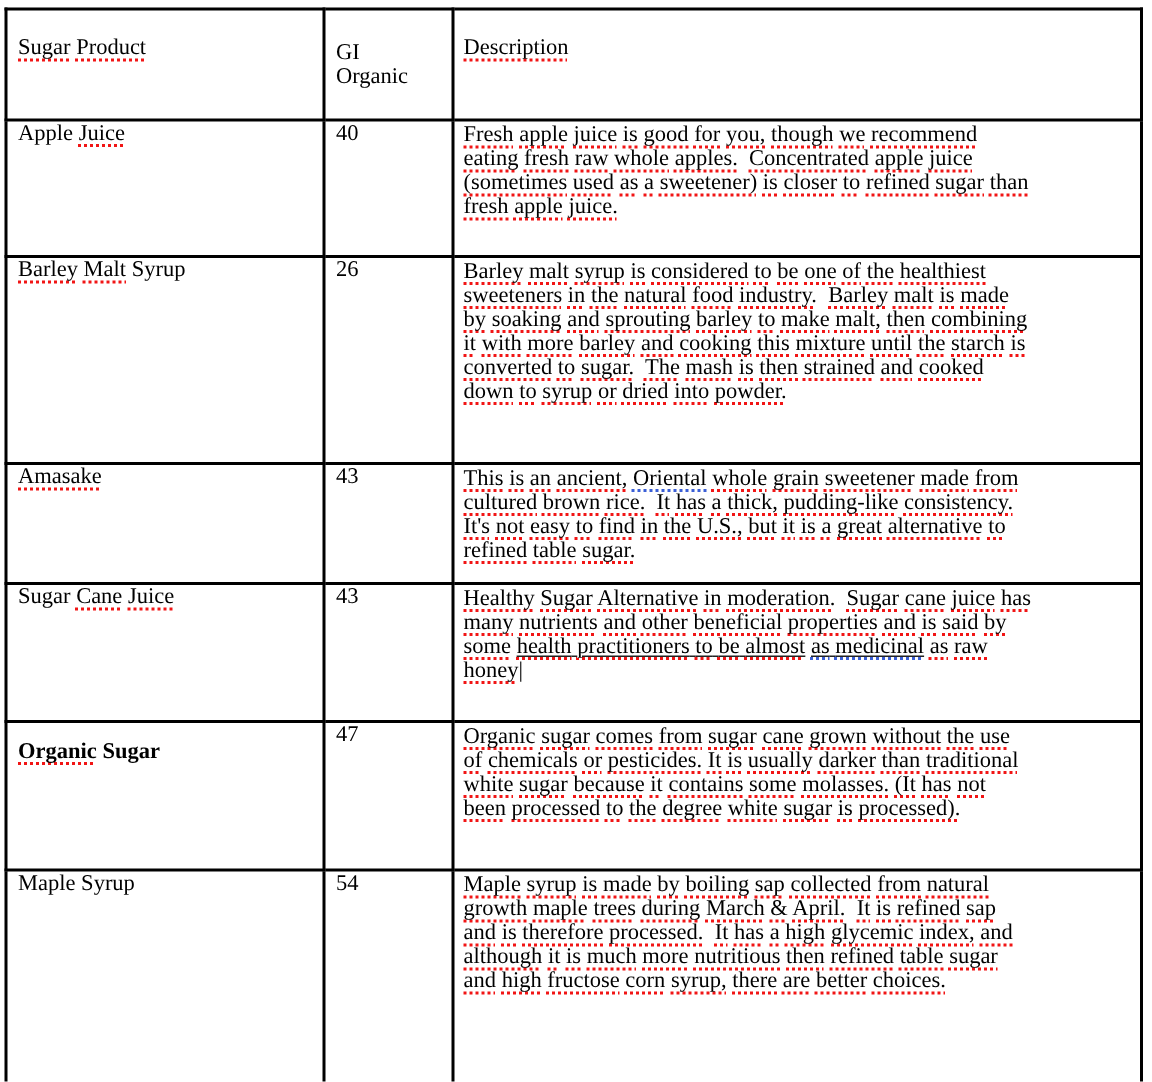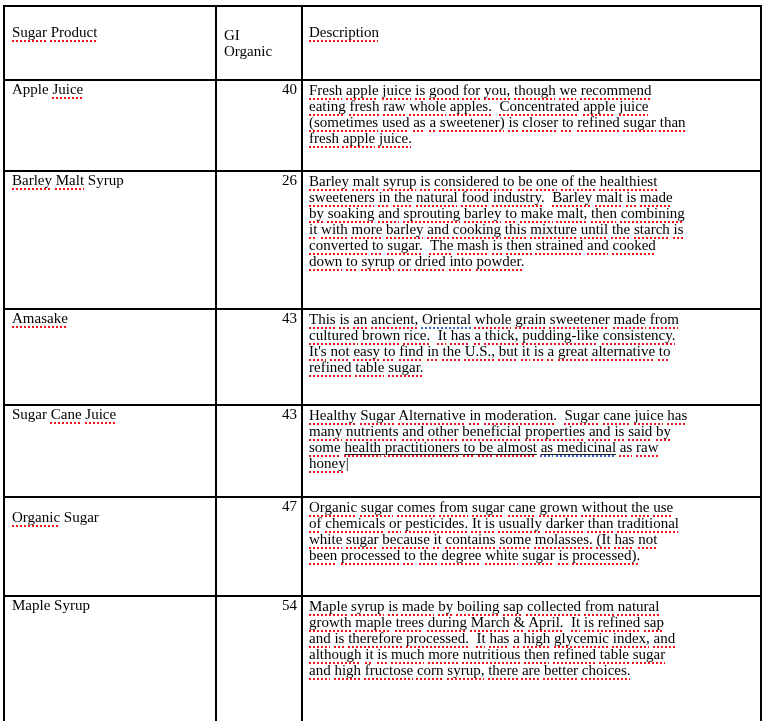--- a/index.html
+++ b/index.html
@@ -15,22 +15,22 @@
     border:2px solid #000;
     font-size:15px;line-height:16px;
     vertical-align:top;overflow:hidden;
   }
   
   .hp{vertical-align:top;padding:17px 4px 0 7px;margin-left:32px;}
   .hg{vertical-align:top;padding:20px 4px 0 7px;}
   .hd{vertical-align:top;padding:17px 0 0 6px;}
   
   .pc{vertical-align:middle;padding:0 4px 0 7px;}
-  .pc.vtop{vertical-align:top;padding-top:11px;}
-  .gc{vertical-align:middle;padding:0 4px 0 7px;text-align:right;}
+  .pc.vtop{vertical-align:top;padding-top:11px;font-weight:bold;}
+  .gc{vertical-align:middle;padding:0 4px 0 7px;}
   .dc{vertical-align:top;padding:1px 4px 2px 6px;white-space:pre-wrap;}
   
   .sq-r{
     text-decoration-line:underline;text-decoration-style:dotted;
     text-decoration-color:#f11515;text-decoration-thickness:2px;
     text-underline-offset:3px;
   }
   .sq-b{
     text-decoration-line:underline;text-decoration-style:dotted;
     text-decoration-color:#3b5fd6;text-decoration-thickness:2px;
@@ -62,21 +62,21 @@
   <tr style="height:91px">
     <td class="pc"><span class="sq-p">Apple</span><span> </span><span class="sq-r">Juice</span></td>
     <td class="gc">40</td>
     <td class="dc"><span class="sq-r">Fresh</span><span> </span><span class="sq-r">apple</span><span> </span><span class="sq-r">juice</span><span> </span><span class="sq-r">is</span><span> </span><span class="sq-r">good</span><span> </span><span class="sq-r">for</span><span> </span><span class="sq-r">you,</span><span> </span><span class="sq-r">though</span><span> </span><span class="sq-r">we</span><span> </span><span class="sq-r">recommend</span><br><span class="sq-r">eating</span><span> </span><span class="sq-r">fresh</span><span> </span><span class="sq-r">raw</span><span> </span><span class="sq-r">whole</span><span> </span><span class="sq-r">apples.</span><span>  </span><span class="sq-r">Concentrated</span><span> </span><span class="sq-r">apple</span><span> </span><span class="sq-r">juice</span><br><span class="sq-r">(sometimes</span><span> </span><span class="sq-r">used</span><span> </span><span class="sq-r">as</span><span> </span><span class="sq-r">a</span><span> </span><span class="sq-r">sweetener)</span><span> </span><span class="sq-r">is</span><span> </span><span class="sq-r">closer</span><span> </span><span class="sq-r">to</span><span> </span><span class="sq-r">refined</span><span> </span><span class="sq-r">sugar</span><span> </span><span class="sq-r">than</span><br><span class="sq-r">fresh</span><span> </span><span class="sq-r">apple</span><span> </span><span class="sq-r">juice.</span></td>
   </tr>
   <tr style="height:138px">
     <td class="pc"><span class="sq-r">Barley</span><span> </span><span class="sq-r">Malt</span><span> </span><span class="sq-p">Syrup</span></td>
     <td class="gc">26</td>
     <td class="dc"><span class="sq-r">Barley</span><span> </span><span class="sq-r">malt</span><span> </span><span class="sq-r">syrup</span><span> </span><span class="sq-r">is</span><span> </span><span class="sq-r">considered</span><span> </span><span class="sq-r">to</span><span> </span><span class="sq-r">be</span><span> </span><span class="sq-r">one</span><span> </span><span class="sq-r">of</span><span> </span><span class="sq-r">the</span><span> </span><span class="sq-r">healthiest</span><br><span class="sq-r">sweeteners</span><span> </span><span class="sq-r">in</span><span> </span><span class="sq-r">the</span><span> </span><span class="sq-r">natural</span><span> </span><span class="sq-r">food</span><span> </span><span class="sq-r">industry.</span><span>  </span><span class="sq-r">Barley</span><span> </span><span class="sq-r">malt</span><span> </span><span class="sq-r">is</span><span> </span><span class="sq-r">made</span><br><span class="sq-r">by</span><span> </span><span class="sq-r">soaking</span><span> </span><span class="sq-r">and</span><span> </span><span class="sq-r">sprouting</span><span> </span><span class="sq-r">barley</span><span> </span><span class="sq-r">to</span><span> </span><span class="sq-r">make</span><span> </span><span class="sq-r">malt,</span><span> </span><span class="sq-r">then</span><span> </span><span class="sq-r">combining</span><br><span class="sq-r">it</span><span> </span><span class="sq-r">with</span><span> </span><span class="sq-r">more</span><span> </span><span class="sq-r">barley</span><span> </span><span class="sq-r">and</span><span> </span><span class="sq-r">cooking</span><span> </span><span class="sq-r">this</span><span> </span><span class="sq-r">mixture</span><span> </span><span class="sq-r">until</span><span> </span><span class="sq-r">the</span><span> </span><span class="sq-r">starch</span><span> </span><span class="sq-r">is</span><br><span class="sq-r">converted</span><span> </span><span class="sq-r">to</span><span> </span><span class="sq-r">sugar.</span><span>  </span><span class="sq-r">The</span><span> </span><span class="sq-r">mash</span><span> </span><span class="sq-r">is</span><span> </span><span class="sq-r">then</span><span> </span><span class="sq-r">strained</span><span> </span><span class="sq-r">and</span><span> </span><span class="sq-r">cooked</span><br><span class="sq-r">down</span><span> </span><span class="sq-r">to</span><span> </span><span class="sq-r">syrup</span><span> </span><span class="sq-r">or</span><span> </span><span class="sq-r">dried</span><span> </span><span class="sq-r">into</span><span> </span><span class="sq-r">powder.</span></td>
   </tr>
-  <tr style="height:96px">
+  <tr style="height:80px">
     <td class="pc"><span class="sq-r">Amasake</span></td>
     <td class="gc">43</td>
     <td class="dc"><span class="sq-r">This</span><span> </span><span class="sq-r">is</span><span> </span><span class="sq-r">an</span><span> </span><span class="sq-r">ancient,</span><span> </span><span class="sq-b">Oriental</span><span> </span><span class="sq-r">whole</span><span> </span><span class="sq-r">grain</span><span> </span><span class="sq-r">sweetener</span><span> </span><span class="sq-r">made</span><span> </span><span class="sq-r">from</span><br><span class="sq-r">cultured</span><span> </span><span class="sq-r">brown</span><span> </span><span class="sq-r">rice.</span><span>  </span><span class="sq-r">It</span><span> </span><span class="sq-r">has</span><span> </span><span class="sq-r">a</span><span> </span><span class="sq-r">thick,</span><span> </span><span class="sq-r">pudding-like</span><span> </span><span class="sq-r">consistency.</span><br><span class="sq-r">It's</span><span> </span><span class="sq-r">not</span><span> </span><span class="sq-r">easy</span><span> </span><span class="sq-r">to</span><span> </span><span class="sq-r">find</span><span> </span><span class="sq-r">in</span><span> </span><span class="sq-r">the</span><span> </span><span class="sq-r">U.S.,</span><span> </span><span class="sq-r">but</span><span> </span><span class="sq-r">it</span><span> </span><span class="sq-r">is</span><span> </span><span class="sq-r">a</span><span> </span><span class="sq-r">great</span><span> </span><span class="sq-r">alternative</span><span> </span><span class="sq-r">to</span><br><span class="sq-r">refined</span><span> </span><span class="sq-r">table</span><span> </span><span class="sq-r">sugar.</span></td>
   </tr>
   <tr style="height:92px">
     <td class="pc"><span class="sq-p">Sugar</span><span> </span><span class="sq-r">Cane</span><span> </span><span class="sq-r">Juice</span></td>
     <td class="gc">43</td>
     <td class="dc"><span class="sq-r">Healthy</span><span> </span><span class="sq-r">Sugar</span><span> </span><span class="sq-r">Alternative</span><span> </span><span class="sq-r">in</span><span> </span><span class="sq-r">moderation.</span><span>  </span><span class="sq-r">Sugar</span><span> </span><span class="sq-r">cane</span><span> </span><span class="sq-r">juice</span><span> </span><span class="sq-r">has</span><br><span class="sq-r">many</span><span> </span><span class="sq-r">nutrients</span><span> </span><span class="sq-r">and</span><span> </span><span class="sq-r">other</span><span> </span><span class="sq-r">beneficial</span><span> </span><span class="sq-r">properties</span><span> </span><span class="sq-r">and</span><span> </span><span class="sq-r">is</span><span> </span><span class="sq-r">said</span><span> </span><span class="sq-r">by</span><br><span class="sq-r">some</span><span> </span><span class="lnk"><span class="sq-r">health</span><span> </span><span class="sq-r">practitioners</span><span> </span><span class="sq-r">to</span><span> </span><span class="sq-r">be</span><span> </span><span class="sq-r">almost</span></span><span> </span><span class="lnk"><span class="sq-b">as</span><span> </span><span class="sq-b">medicinal</span></span><span> </span><span class="sq-r">as</span><span> </span><span class="sq-r">raw</span><br><span class="sq-r">honey</span><span class="sq-c">|</span></td>
   </tr>
   <tr style="height:99px">

